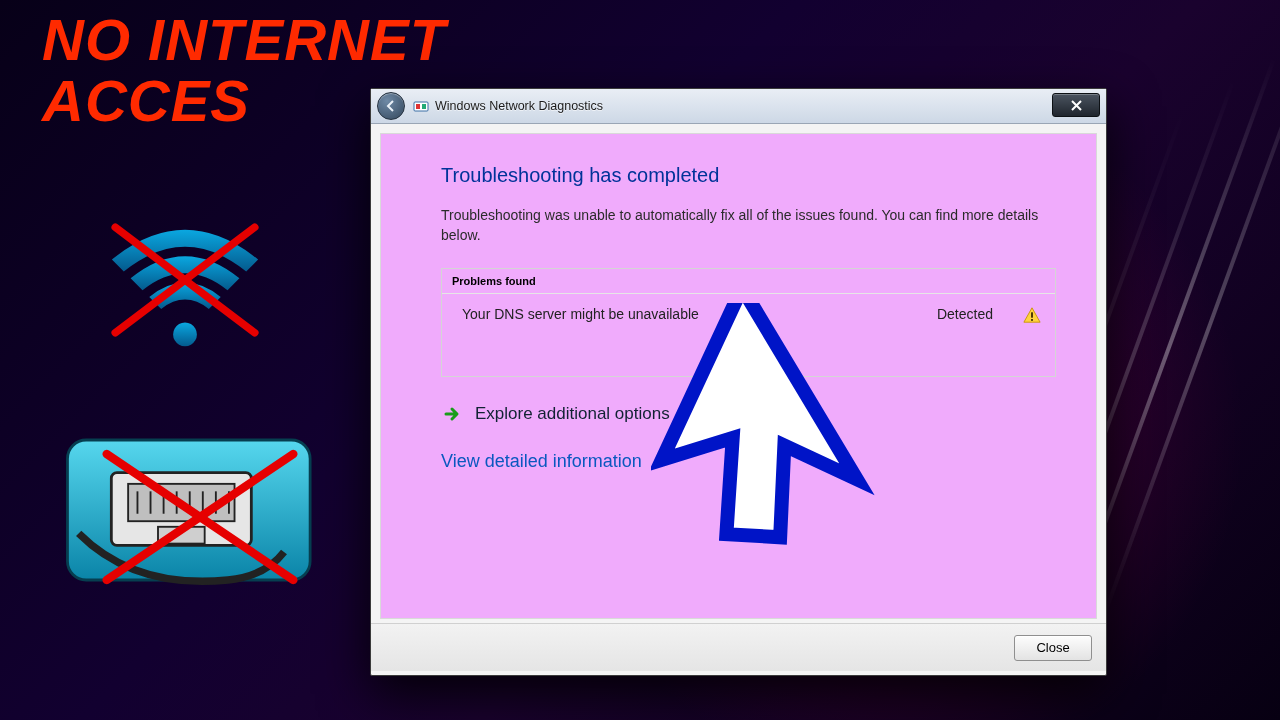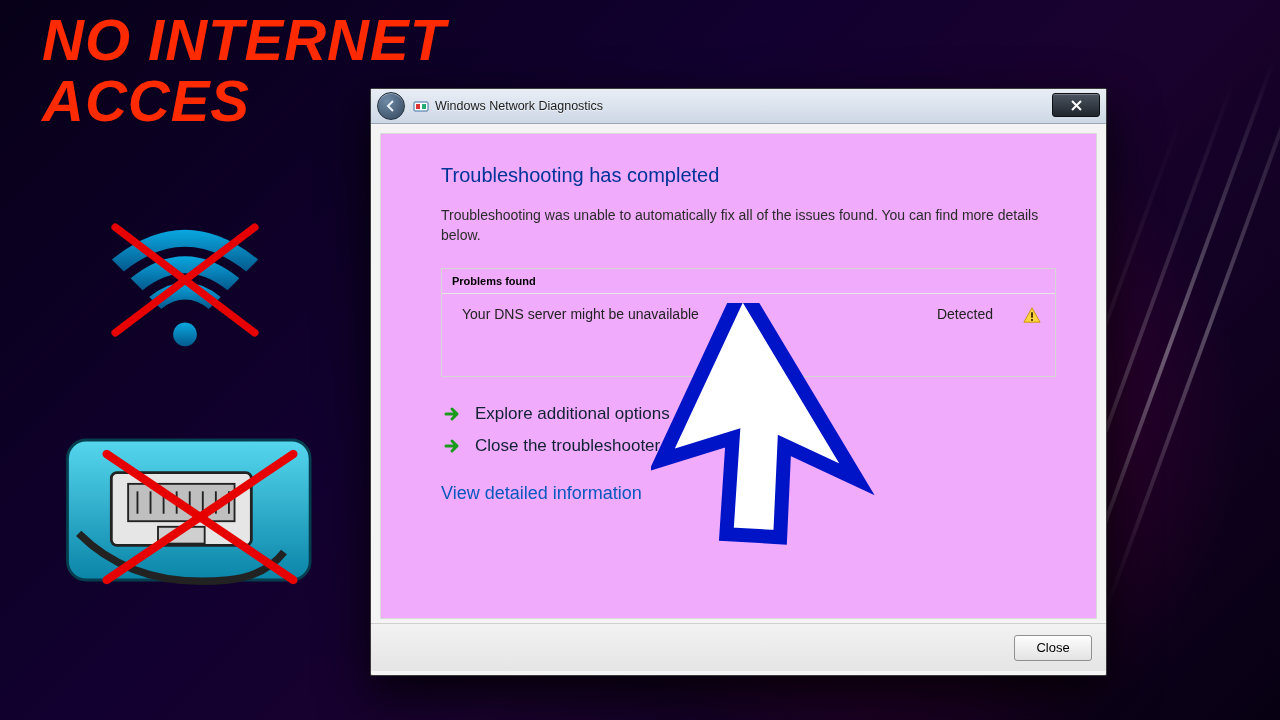--- a/index.html
+++ b/index.html
@@ -188,26 +188,20 @@
     </div>
 
     <div class="options">
       <div class="opt">
         <svg class="arw" viewBox="0 0 22 22">
           <circle cx="11" cy="11" r="9" fill="none"></circle>
           <path d="M5 11 h9 M11 6 l5 5 -5 5" fill="none" stroke="#1a9c1a" stroke-width="3" stroke-linecap="round" stroke-linejoin="round"></path>
         </svg>
         <span>Explore additional options</span>
       </div>
-      <div class="opt">
-        <svg class="arw" viewBox="0 0 22 22">
-          <path d="M5 11 h9 M11 6 l5 5 -5 5" fill="none" stroke="#1a9c1a" stroke-width="3" stroke-linecap="round" stroke-linejoin="round"></path>
-        </svg>
-        <span>Close the troubleshooter</span>
-      </div>
     </div>
 
     <div class="link">View detailed information</div>
   </div>
 
   <div class="footer">
     <button class="close-btn">Close</button>
   </div>
 </div>
 

